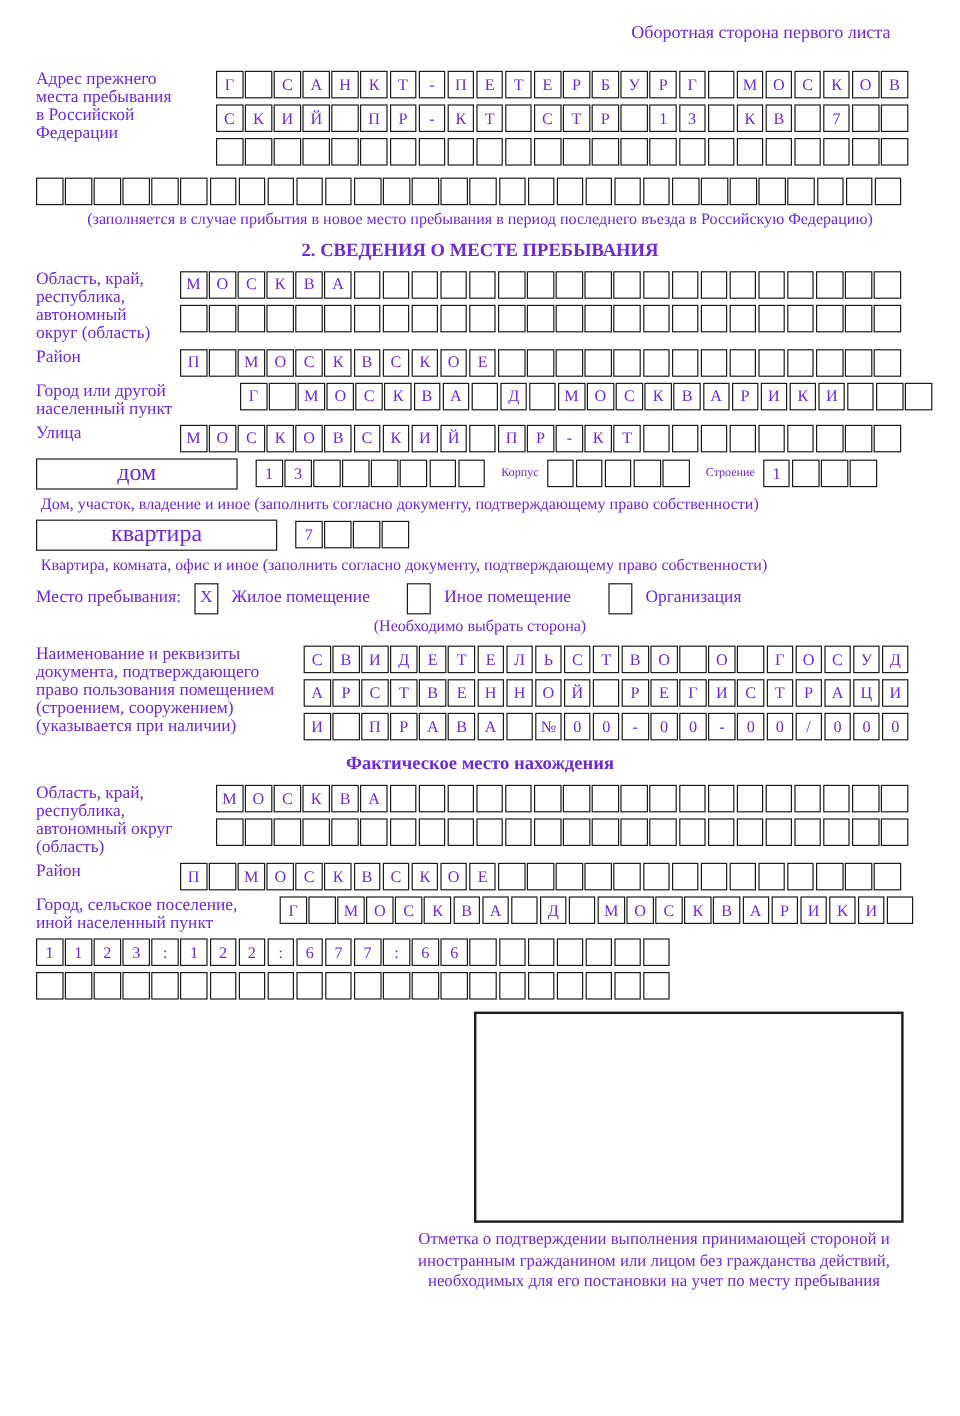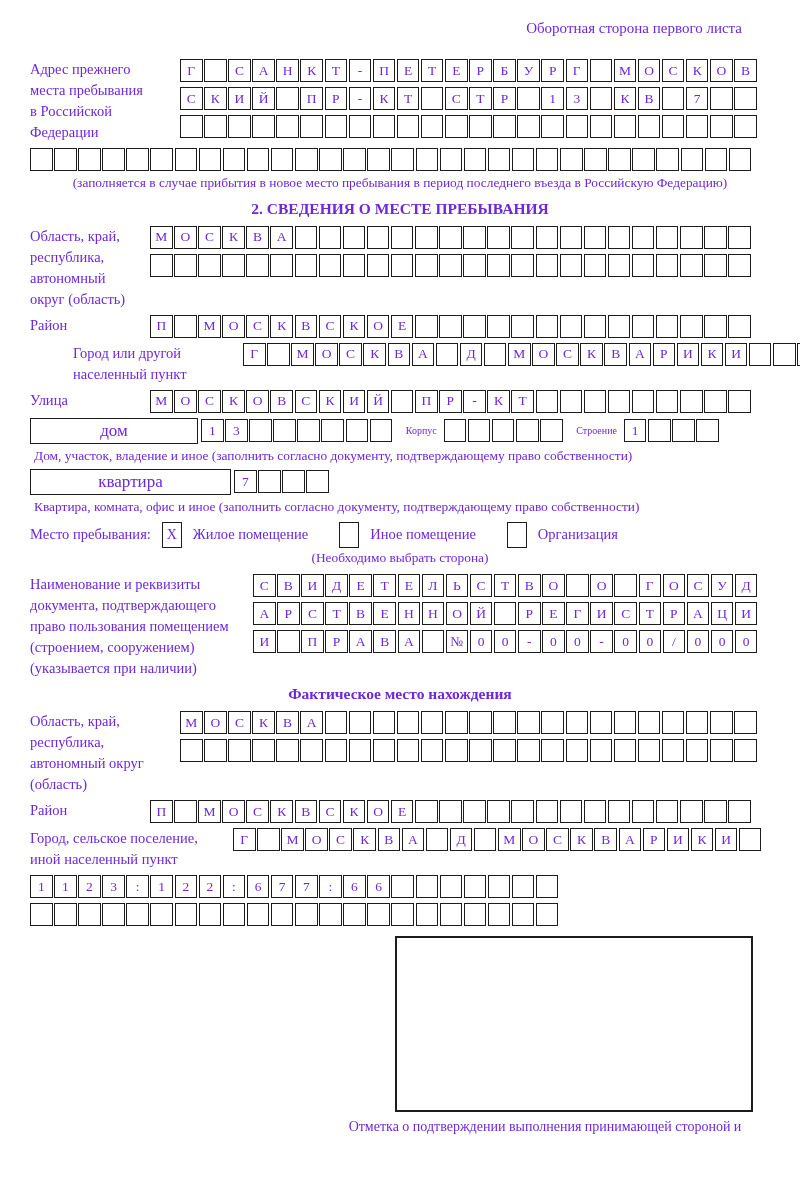--- a/index.html
+++ b/index.html
@@ -7,24 +7,24 @@
     position:relative;
     width:800px;height:1136px;
     box-sizing:border-box;
     padding:14px 30px 10px 30px;
     background:#fff;color:#6d28d9;
     font-family:Liberation Serif, serif;
     overflow:hidden;
   }
   .page-title{text-align:right;font-size:15px;padding-right:28px;margin:6px 0 22px 0;}
   .frow{display:flex;align-items:flex-start;margin-bottom:5px;}
-  .lbl{flex:none;font-size:14.5px;line-height:21px;box-sizing:border-box;}
+  .lbl{flex:none;font-size:14.5px;line-height:15px;box-sizing:border-box;}
   .w150{width:150px;padding-right:28px;}
   .w120{width:120px;padding-right:18px;}
-  .w170{width:170px;padding-right:10px;margin-left:43px;}
+  .w170{width:170px;padding-right:10px;}
   .w223{width:223px;padding-right:20px;}
   .w203{width:203px;padding-right:8px;}
   .w200{width:200px;padding-right:15px;}
   .col{display:flex;flex-direction:column;}
   .col .boxrow{margin-bottom:5px;}
   .boxrow{display:flex;flex:none;}
   .cell{
     box-sizing:border-box;flex:none;
     width:22.5px;height:23px;
     border:1.6px solid #1c1c1c;
@@ -34,21 +34,21 @@
   }
   .fullrow{margin:1px 0 4px 0;}
   .note{text-align:center;font-size:13.4px;margin:2px 0 8px 0;line-height:16.5px;}
   .heading{text-align:center;font-size:15.5px;font-weight:bold;margin:6px 0 8px 0;}
   .caption{font-size:13.4px;margin:1px 0 5px 4px;}
   .housing-row{display:flex;align-items:center;margin:4px 0 4px 0;}
   .named-box{
     box-sizing:border-box;flex:none;height:26px;
     border:1.6px solid #1c1c1c;
     display:flex;align-items:center;justify-content:center;
-    font-size:17px;margin-right:3px;
+    font-size:20px;margin-right:15px;
   }
   .nb-house{width:168px;}
   .nb-apt{width:201px;}
   .inline-lbl{font-size:10px;margin:0 7px 0 12px;flex:none;}
   .mesto-row{display:flex;align-items:center;font-size:14.5px;margin:7px 0 2px 0;}
   .cb{
     box-sizing:border-box;flex:none;width:20px;height:26px;
     border:1.6px solid #1c1c1c;
     display:inline-flex;align-items:center;justify-content:center;
     font-size:14px;margin:0 11px;

